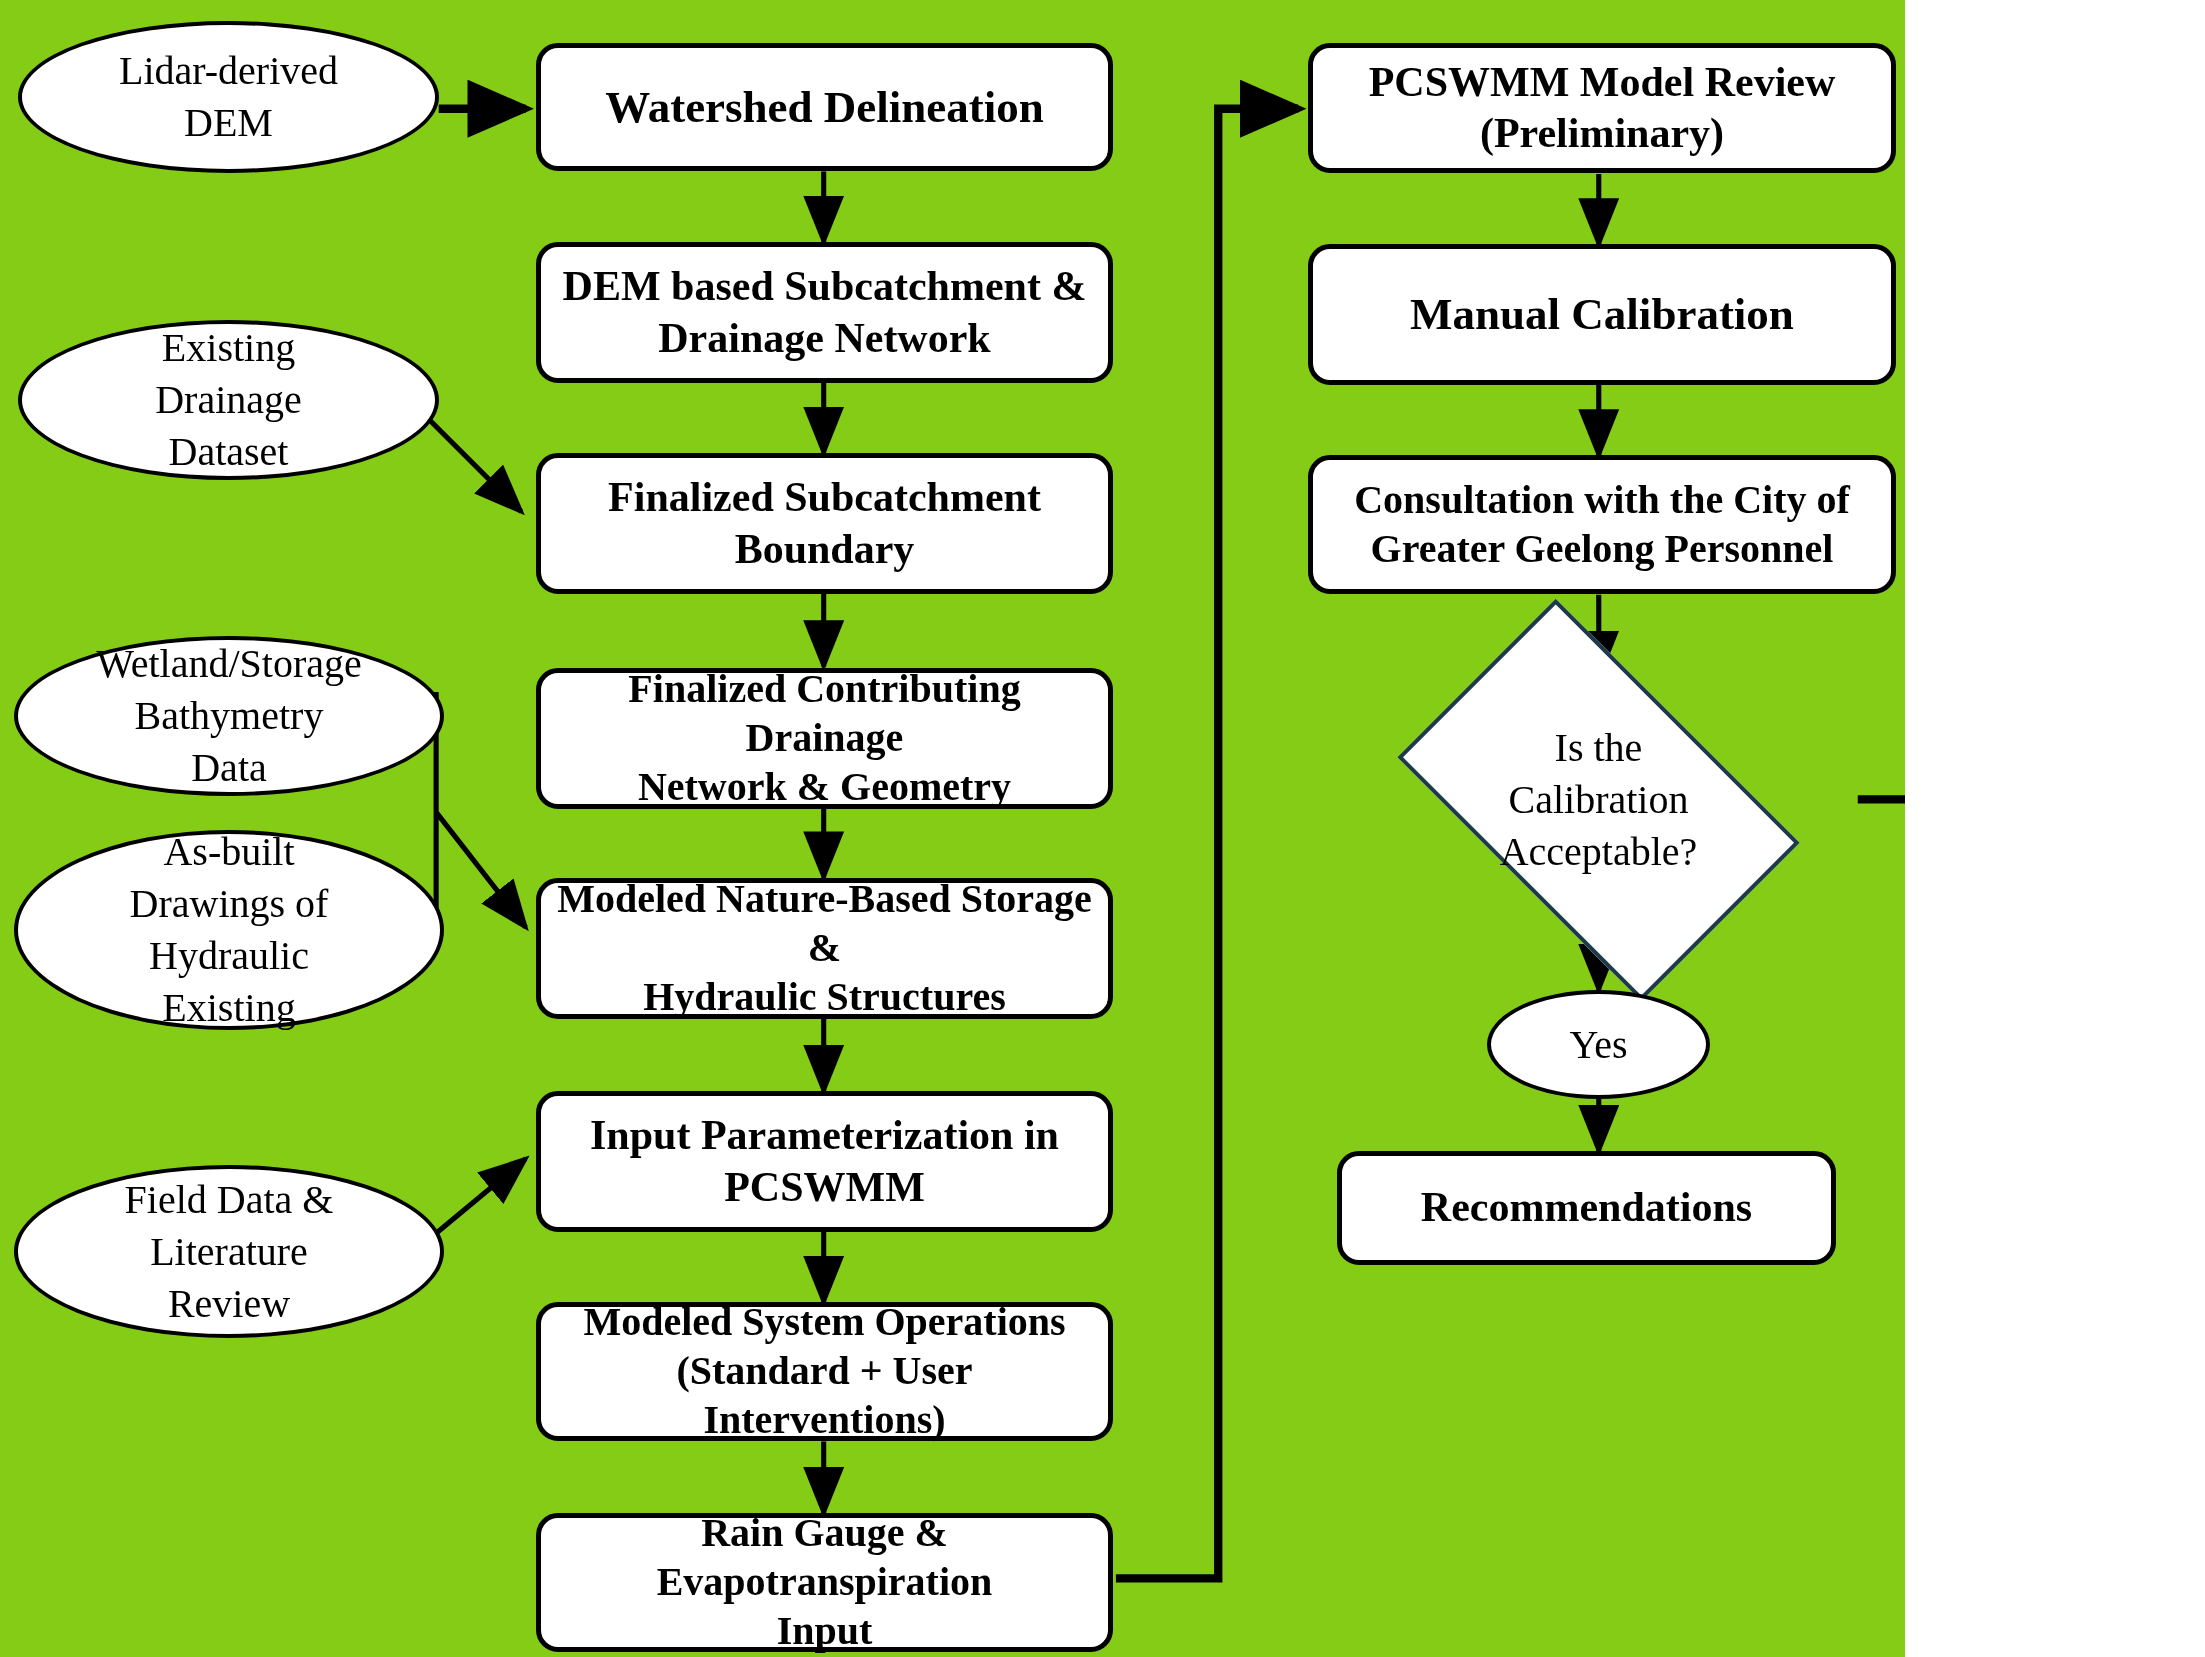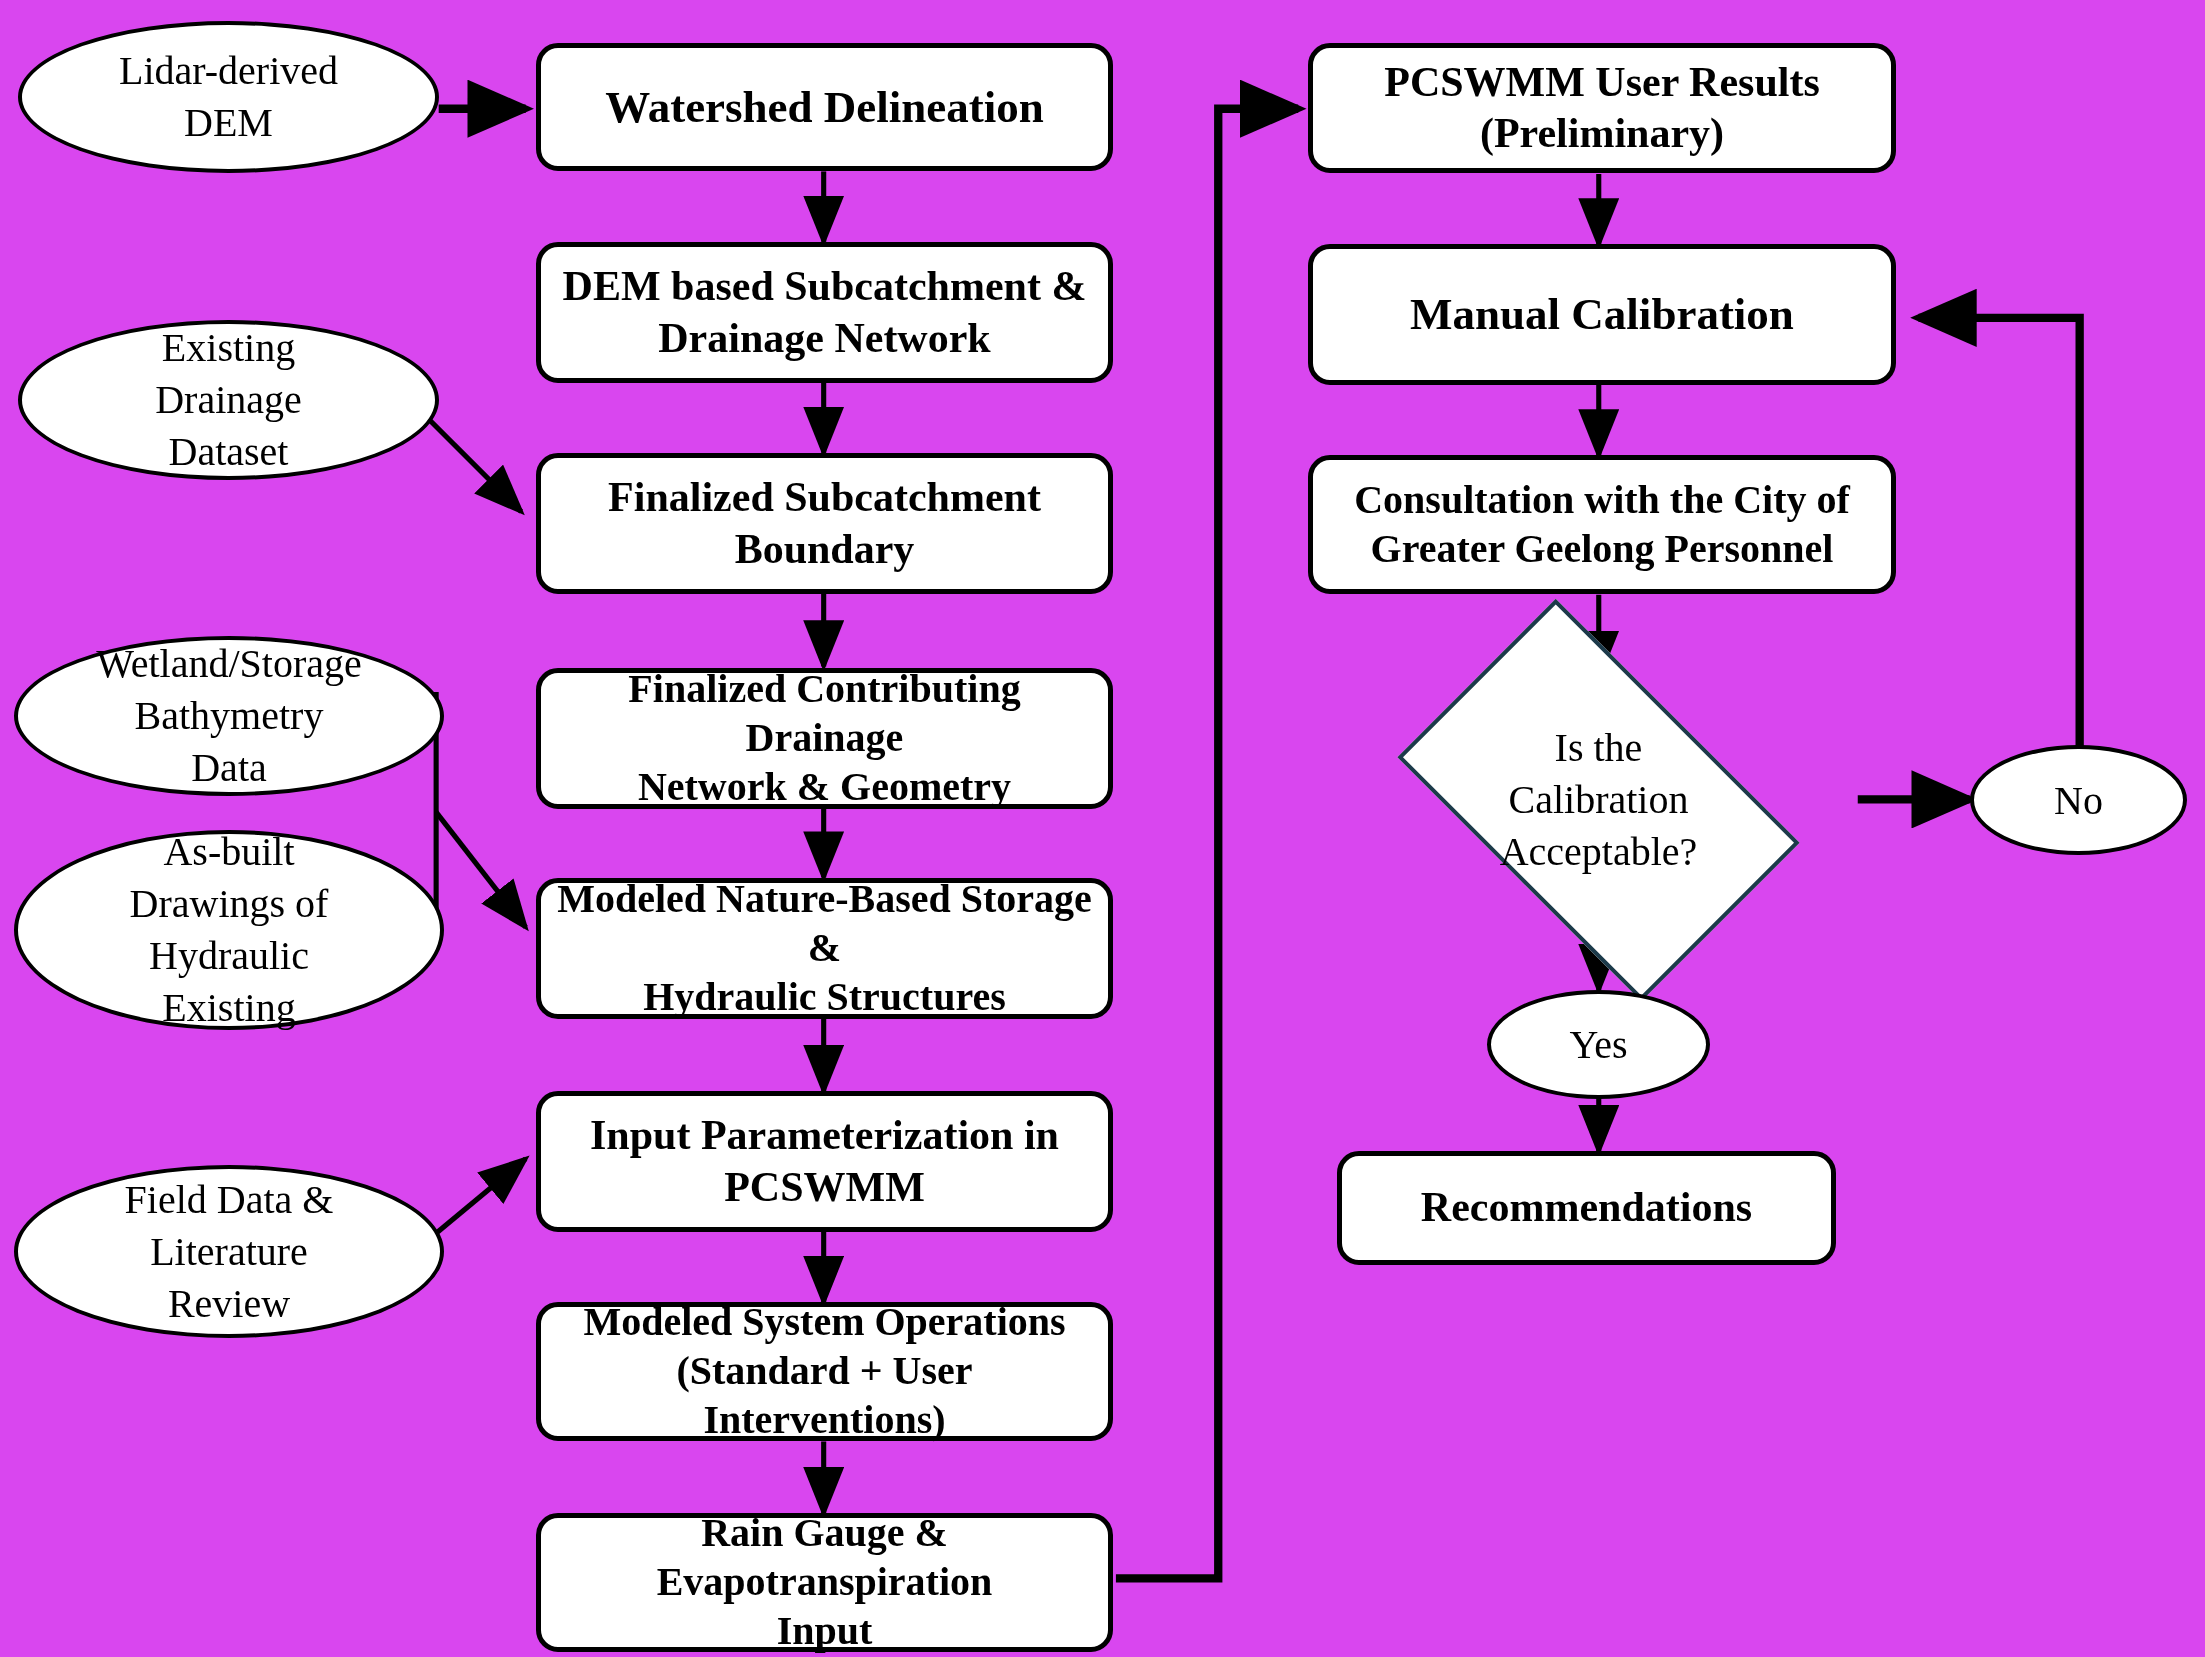--- a/index.html
+++ b/index.html
@@ -1,17 +1,17 @@
 <!DOCTYPE html>
 <html style="font-size:10.2px"><head>
 <meta charset="utf-8">
 <title>Flowchart</title>
 <style>
   html,body{margin:0;padding:0;background:#ffffff;}
-  #root{position:relative;width:2205px;height:1657px;background:#d946ef;
+  #root{position:relative;width:1905px;height:1657px;background:#84cc16;
         font-family:"Liberation Serif","DejaVu Serif",serif;overflow:hidden;}
   svg.edges{position:absolute;left:0;top:0;width:2205px;height:1657px;pointer-events:none;}
 
   .node{position:absolute;display:flex;align-items:center;justify-content:center;
         text-align:center;box-sizing:border-box;background:#fff;}
 
   
   .box{border:5.8px solid #000;border-radius:22px;font-weight:bold;color:#000;
        line-height:1.22;padding:3.8px 10.2px;}
   
@@ -176,21 +176,21 @@
 
   <div class="node box t62" style="left:536px;top:1513px;width:577px;height:139px;text-align:center;">
     <div>
       <span>Rain Gauge &amp; Evapotranspiration</span><br>
       <span>Input</span>
     </div>
   </div>
 
   <div class="node box t66" style="left:1308px;top:43px;width:588px;height:130px;">
     <div>
-      <span>PCSWMM User Results</span><br>
+      <span>PCSWMM Model Review</span><br>
       <span>(Preliminary)</span>
     </div>
   </div>
 
   <div class="node box t70" style="left:1308px;top:244px;width:588px;height:141px;">
     <div><span>Manual Calibration</span></div>
   </div>
 
   <div class="node box t62" style="left:1308px;top:455px;width:588px;height:139px;">
     <div>

